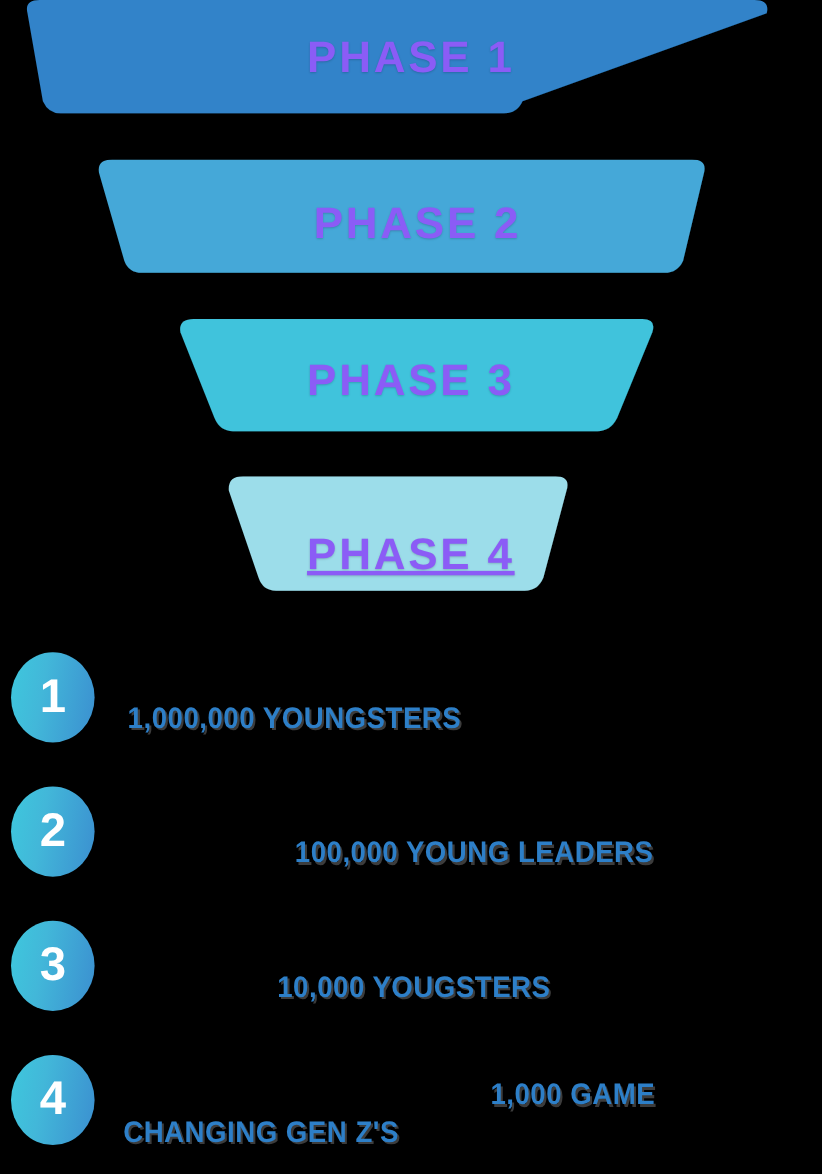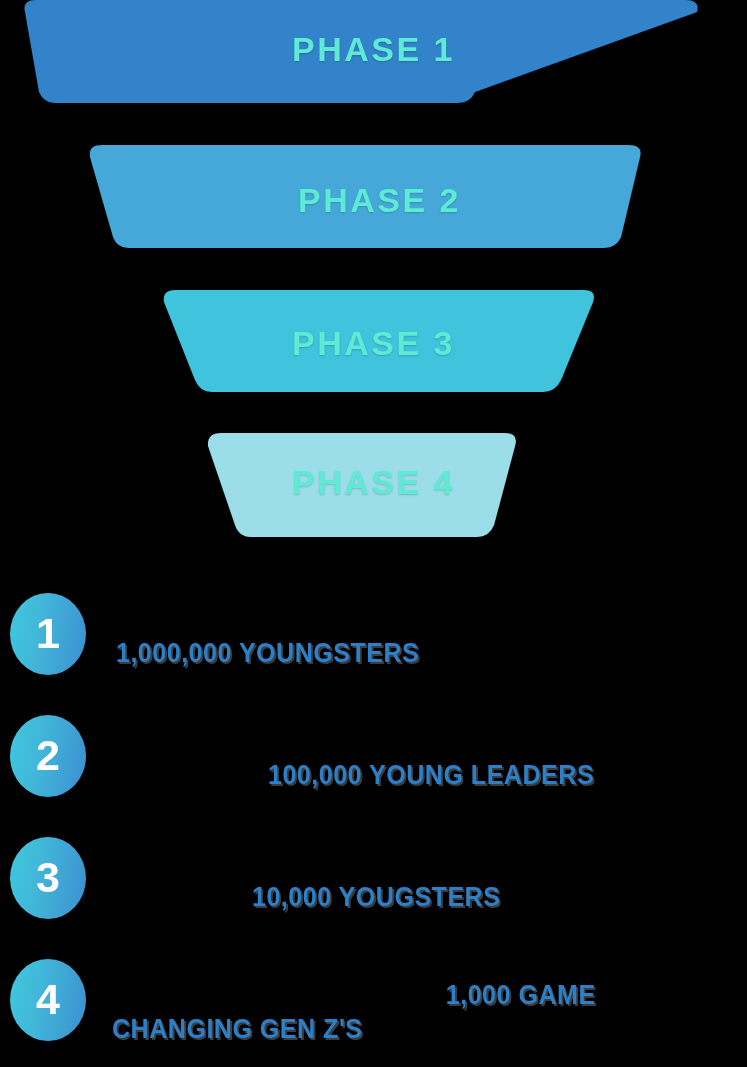--- a/index.html
+++ b/index.html
@@ -27,40 +27,40 @@
     width: 747px;
   }
   .funnel-band svg {
     display: block;
     width: 747px;
   }
   .band-label {
     position: absolute;
     left: 0; right: 0;
     text-align: center;
-    color: #5eead4;
+    color: #8b5cf6;
     font-weight: bold;
-    font-size: 34px;
+    font-size: 40px;
     letter-spacing: 2.5px;
     font-family: "Liberation Sans", sans-serif;
     text-shadow: 0 1px 2px rgba(0,0,0,0.18);
     pointer-events: none;
     white-space: nowrap;
   }
 
   
   #band-1 { top: 0px;   height: 110px; }
   #band-2 { top: 145px; height: 110px; }
   #band-3 { top: 290px; height: 110px; padding-left: 14px; }
   #band-4 { top: 433px; height: 112px; }
 
   #band-1 .band-label { top: 30px; }
   #band-2 .band-label { top: 36px; margin-left: 12px; }
   #band-3 .band-label { top: 34px; }
-  #band-4 .band-label { top: 30px; }
+  #band-4 .band-label { top: 49px; text-decoration: underline; }
 
   
   #legend {
     position: absolute;
     left: 0; top: 585px;
     width: 747px; height: 482px;
   }
   .legend-row {
     position: absolute;
     left: 0;

